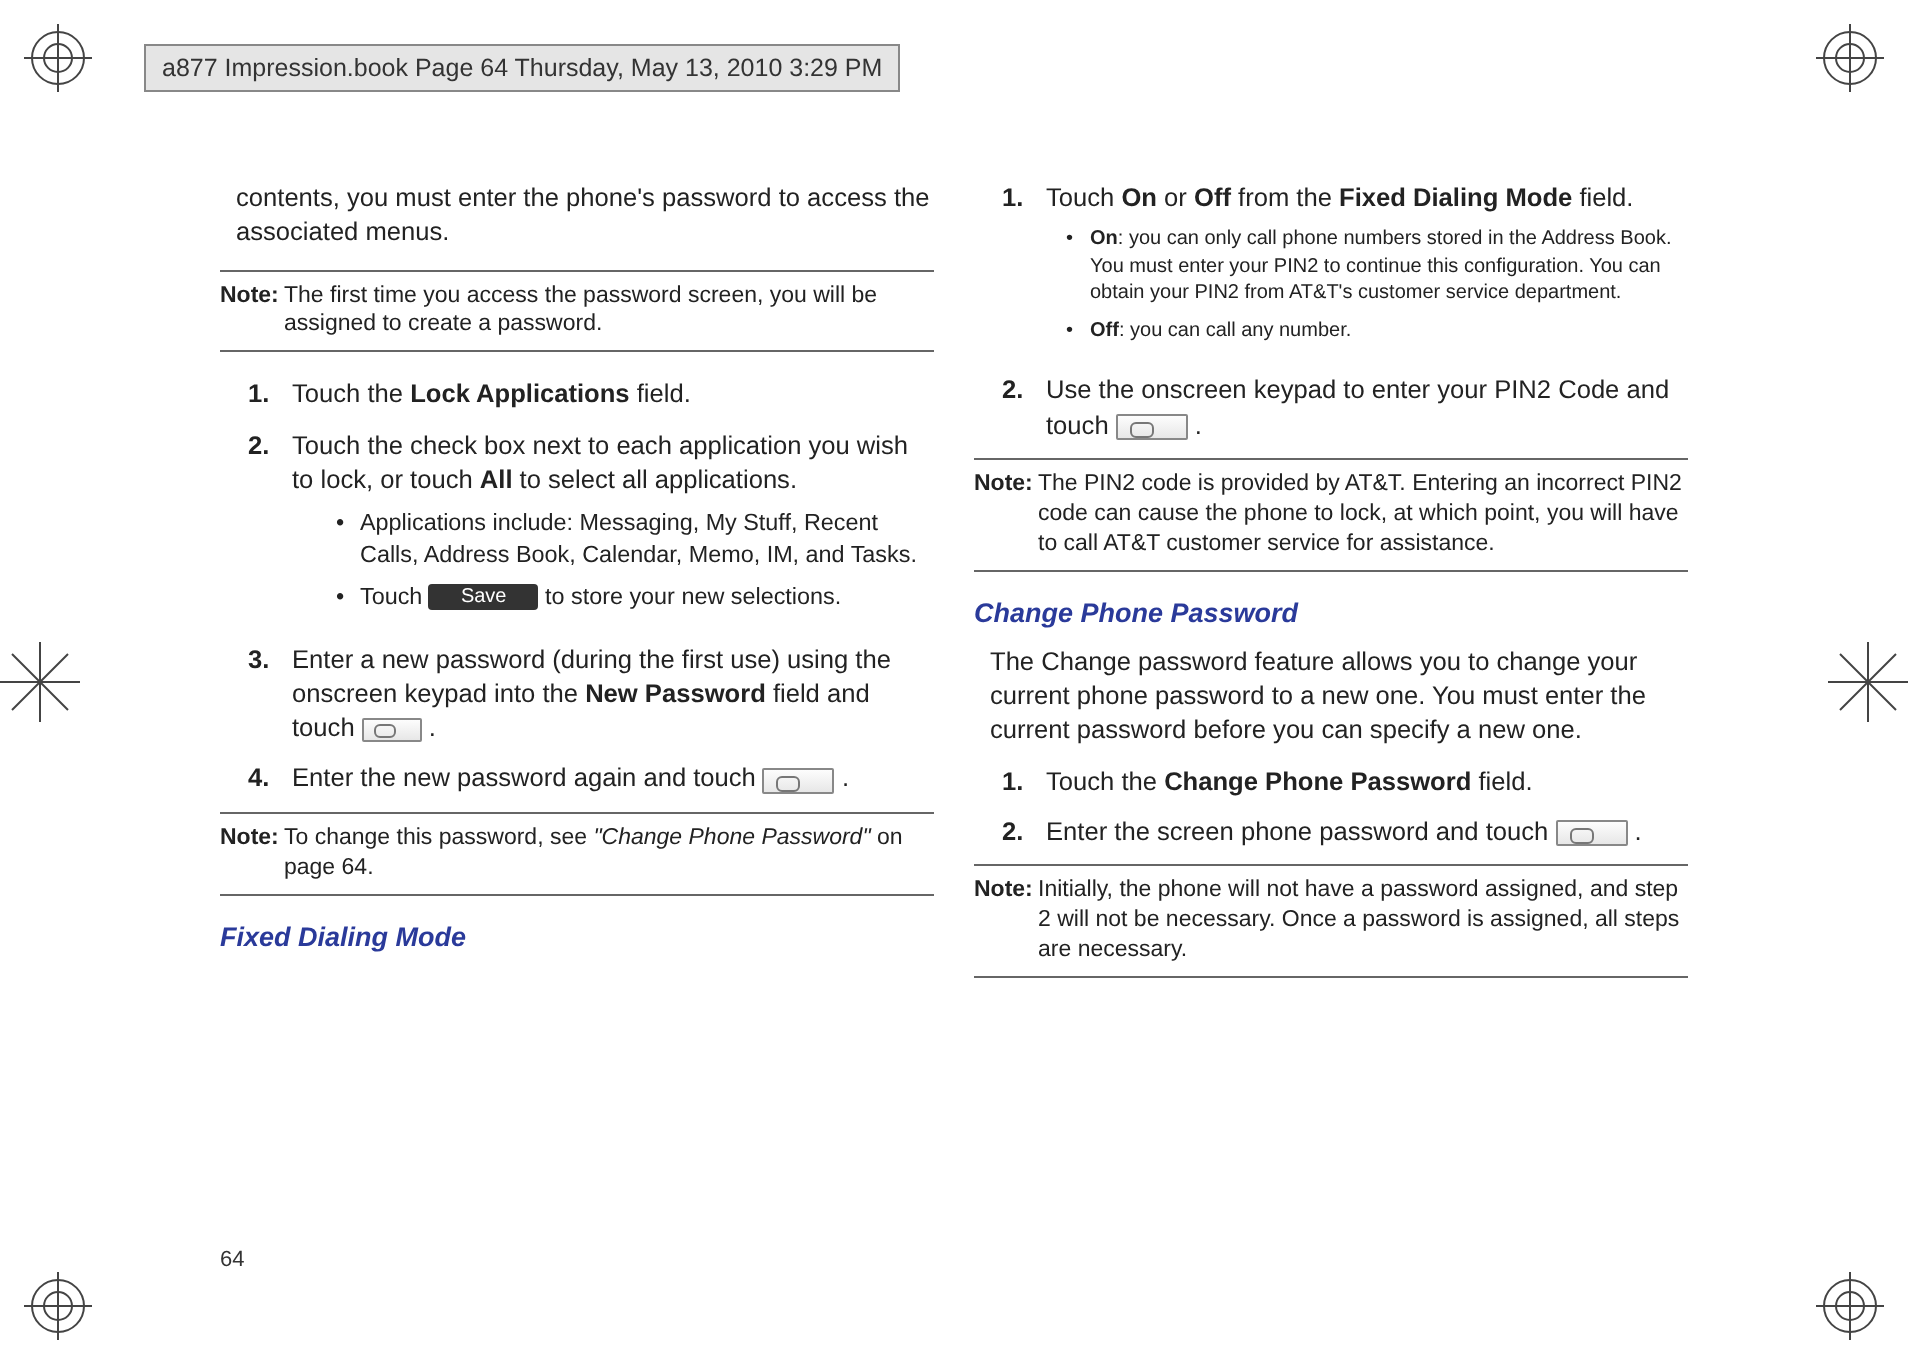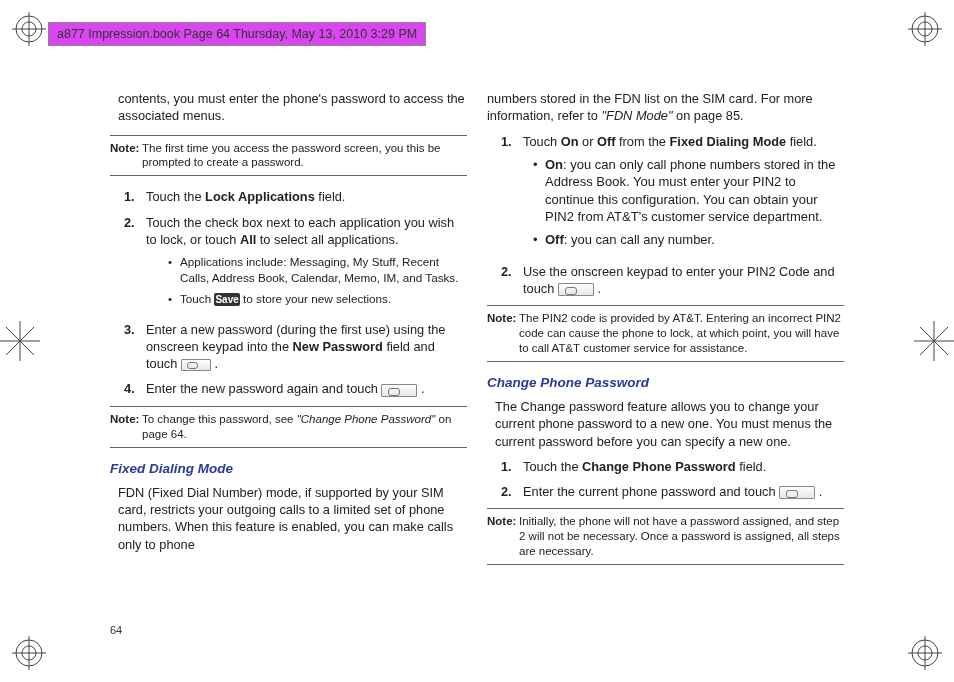--- a/index.html
+++ b/index.html
@@ -27,26 +27,26 @@
     width: 40px;
     height: 40px;
   }
   .cropmark svg { width: 100%; height: 100%; }
   .cm-l { top: 50%; left: 0; transform: translateY(-50%); }
   .cm-r { top: 50%; right: 0; transform: translateY(-50%); }
 
   .header-box {
     position: absolute;
     top: 22px;
-    left: 48px;
+    left: 72px;
     border: 1px solid #888;
     padding: 4px 8px;
     font-size: 12.5px;
     color: #333;
-    background: #d946ef;
+    background: #e5e5e5;
   }
 
   .page {
     position: absolute;
     top: 90px;
     left: 110px;
     right: 110px;
     bottom: 40px;
     display: flex;
     gap: 20px;
@@ -76,43 +76,42 @@
   ol.steps > li .num { font-weight: bold; width: 22px; flex: 0 0 22px; }
   ol.steps > li .body { flex: 1; }
   .b { font-weight: bold; }
   .i { font-style: italic; }
 
   ul.bullets { list-style: none; margin: 6px 0 6px 22px; font-size: 11.7px; }
   ul.bullets > li { display: flex; margin-bottom: 5px; }
   ul.bullets > li::before { content: "•"; width: 12px; flex: 0 0 12px; }
   ul.bullets > li .body { flex: 1; }
 
-  ul.inner-bullets { list-style: none; margin: 6px 0 6px 10px; font-size: 13px; }
+  ul.inner-bullets { list-style: none; margin: 6px 0 6px 10px; font-size: 10px; }
   ul.inner-bullets > li { display: flex; margin-bottom: 5px; }
   ul.inner-bullets > li::before { content: "•"; width: 12px; flex: 0 0 12px; }
   ul.inner-bullets > li .body { flex: 1; }
 
   .heading-blue {
     color: #2a3a9a;
     font-weight: bold;
     font-style: italic;
     font-size: 13.5px;
     margin: 10px 0 6px 0;
   }
 
   .btn-save {
     display: inline-block;
     background: #333;
     color: #fff;
     font-size: 10px;
-    padding: 1px 1px;
+    padding: 1px 16px;
     border-radius: 2px;
     vertical-align: middle;
     line-height: 1.1;
-    font-weight: bold;
   }
   .btn-key {
     display: inline-block;
     width: 36px;
     height: 13px;
     border: 1px solid #888;
     background: linear-gradient(#fdfdfd,#e7e7e7);
     vertical-align: middle;
     position: relative;
     border-radius: 1px;
@@ -192,21 +191,21 @@
 <div class="header-box">a877 Impression.book  Page 64  Thursday, May 13, 2010  3:29 PM</div>
 
 <div class="page">
 
   <div class="col">
     <p class="intro">contents, you must enter the phone's password to access the associated menus.</p>
 
     <div class="note-block">
       <div class="note-row">
         <span class="note-label">Note:</span>
-        <span class="note-body-inline">The first time you access the password screen, you this be prompted to create a password.</span>
+        <span class="note-body-inline">The first time you access the password screen, you will be assigned to create a password.</span>
       </div>
     </div>
 
     <ol class="steps">
       <li>
         <span class="num">1.</span>
         <span class="body">
           <span>Touch the </span><span class="b">Lock Applications</span><span> field.</span>
         </span>
       </li>
@@ -244,27 +243,23 @@
     <div class="note-block">
       <div class="note-row">
         <span class="note-label">Note:</span>
         <span class="note-body-inline">
           <span>To change this password, see </span><span class="i">"Change Phone Password"</span><span> on page 64.</span>
         </span>
       </div>
     </div>
 
     <div class="heading-blue">Fixed Dialing Mode</div>
-    <p class="intro">FDN (Fixed Dial Number) mode, if supported by your SIM card, restricts your outgoing calls to a limited set of phone numbers. When this feature is enabled, you can make calls only to phone</p>
   </div>
 
   <div class="col">
-    <p style="margin-bottom:8px;">
-      <span>numbers stored in the FDN list on the SIM card. For more information, refer to </span><span class="i">"FDN Mode" </span><span> on page 85.</span>
-    </p>
 
     <ol class="steps">
       <li>
         <span class="num">1.</span>
         <span class="body">
           <span>Touch </span><span class="b">On</span><span> or </span><span class="b">Off</span><span> from the </span><span class="b">Fixed Dialing Mode</span><span> field.</span>
           <ul class="inner-bullets">
             <li>
                 <span class="body"><span class="b">On</span><span>: you can only call phone numbers stored in the Address Book. You must enter your PIN2 to continue this configuration. You can obtain your PIN2 from AT&amp;T's customer service department.</span></span>
               </li>
@@ -283,33 +278,33 @@
     </ol>
 
     <div class="note-block">
       <div class="note-row">
         <span class="note-label">Note:</span>
         <span class="note-body-inline">The PIN2 code is provided by AT&amp;T. Entering an incorrect PIN2 code can cause the phone to lock, at which point, you will have to call AT&amp;T customer service for assistance.</span>
       </div>
     </div>
 
     <div class="heading-blue">Change Phone Password</div>
-    <p style="margin:0 0 8px 8px;">The Change password feature allows you to change your current phone password to a new one. You must menus the current password before you can specify a new one.</p>
+    <p style="margin:0 0 8px 8px;">The Change password feature allows you to change your current phone password to a new one. You must enter the current password before you can specify a new one.</p>
 
     <ol class="steps">
       <li>
         <span class="num">1.</span>
         <span class="body">
           <span>Touch the </span><span class="b">Change Phone Password</span><span> field.</span>
         </span>
       </li>
       <li>
         <span class="num">2.</span>
         <span class="body">
-          <span>Enter the current phone password and touch </span><span class="btn-key"></span> .
+          <span>Enter the screen phone password and touch </span><span class="btn-key"></span> .
         </span>
       </li>
     </ol>
 
     <div class="note-block">
       <div class="note-row">
         <span class="note-label">Note:</span>
         <span class="note-body-inline">Initially, the phone will not have a password assigned, and step 2 will not be necessary. Once a password is assigned, all steps are necessary.</span>
       </div>
     </div>

